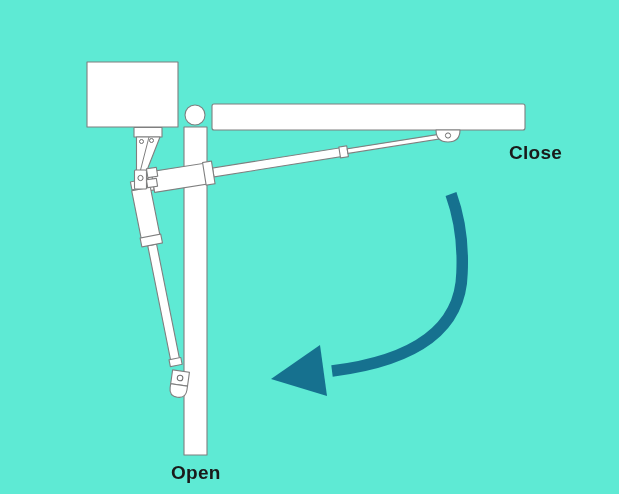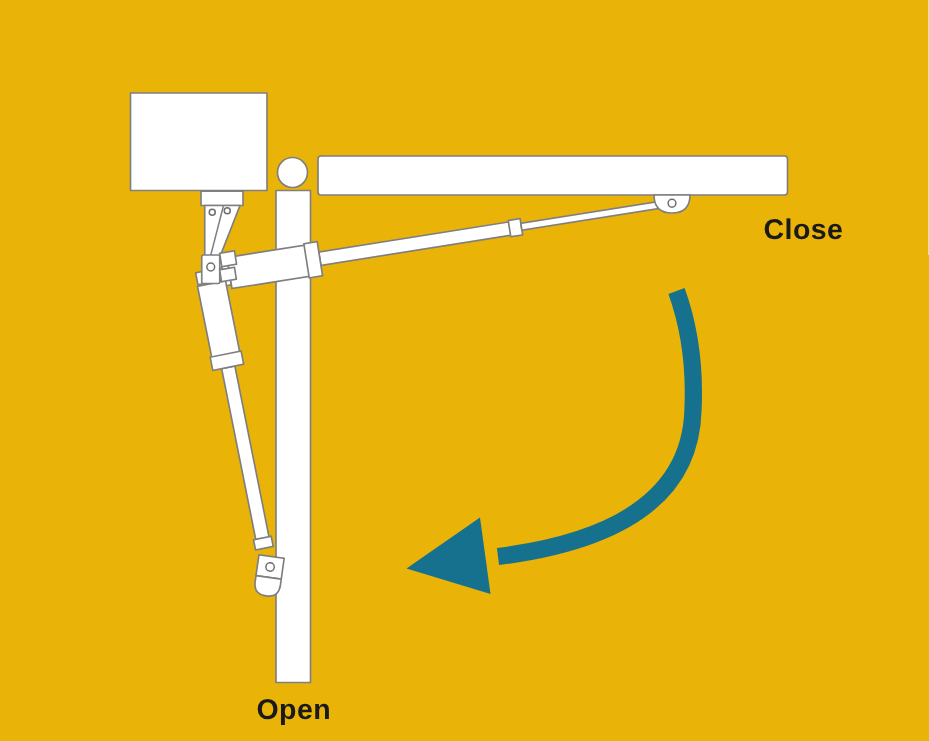--- a/index.html
+++ b/index.html
@@ -1,20 +1,20 @@
 <!DOCTYPE html>
 <html><head>
 <meta charset="utf-8">
 <style>
   html, body { margin: 0; padding: 0; background: #ffffff; }
   .canvas {
     position: relative;
     width: 619px;
     height: 494px;
-    background: #eab308;
+    background: #5eead4;
     overflow: hidden;
     font-family: "Liberation Sans", sans-serif;
   }
   svg { display: block; }
   .ln {
     fill: #ffffff;
     stroke: #7f7f7f;
     stroke-width: 1.1;
     stroke-linejoin: round;
   }

